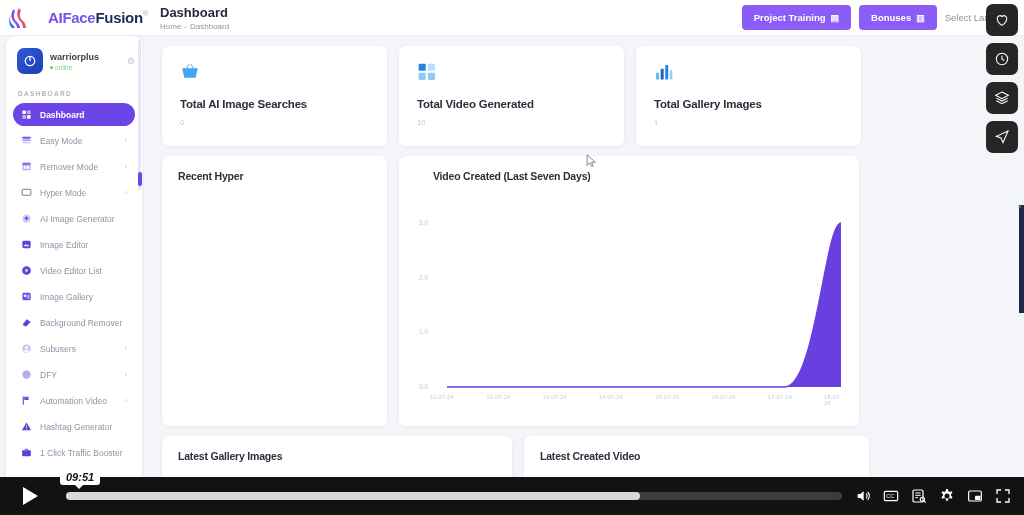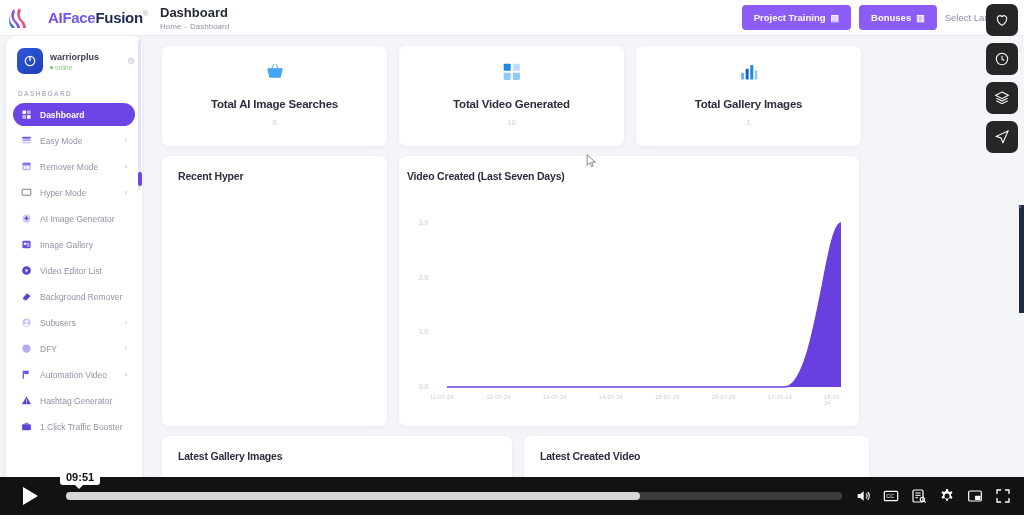--- a/index.html
+++ b/index.html
@@ -91,28 +91,28 @@
     background:#6d45e6; border-radius:3px;
   }
 
   
   #main { position:absolute; top:36px; left:150px; right:0; bottom:0; padding:10px 12px; }
 
   #cards { display:flex; gap:12px; }
   .card {
     background:#fff; border-radius:7px; box-shadow:0 1px 4px rgba(40,45,80,.06);
   }
-  .stat-card { width:225px; height:100px; padding:16px 18px;text-align:center; }
+  .stat-card { width:225px; height:100px; padding:16px 18px; }
   .stat-ico { height:22px; margin-bottom:14px; }
   .stat-title { font-size:11.5px; font-weight:700; color:#2b2f3c; letter-spacing:-.2px;}
   .stat-val { font-size:7.5px; color:#c8cbd6; margin-top:8px; }
 
   #row2 { display:flex; gap:12px; margin-top:10px; }
   #leads-card { width:225px; height:270px; padding:14px 16px; }
-  #chart-card { width:460px; height:270px; padding:14px 8px; position:relative; }
+  #chart-card { width:460px; height:270px; padding:14px 34px; position:relative; }
   .panel-title { font-size:10.5px; font-weight:700; color:#2b2f3c; letter-spacing:-.2px;}
 
   
   #chart-wrap { position:absolute; left:16px; top:48px; width:430px; height:205px; }
   .ytick { position:absolute; font-size:6.5px; color:#c3c6d4; }
   .xtick { position:absolute; font-size:6px; color:#c8cbd8; }
 
   #row3 { display:flex; gap:12px; margin-top:10px; }
   #gallery-card { width:350px; height:90px; padding:14px 16px; }
   #video-card { width:345px; height:90px; padding:14px 16px; }
@@ -146,21 +146,21 @@
     width:0; height:0; border-left:15px solid #fff;
     border-top:9px solid transparent; border-bottom:9px solid transparent;
   }
   #scrub { flex:1; height:8px; background:#3d3d3d; border-radius:4px; margin:0 6px; position:relative; cursor:pointer;}
   #scrub-fill { position:absolute; left:0; top:0; height:8px; width:74%; background:#d7d7d7; border-radius:4px;}
   #pctrl { display:flex; align-items:center; gap:10px; padding:0 12px 0 6px;}
   .pbtn { width:18px; height:18px; display:flex; align-items:center; justify-content:center; cursor:pointer;}
   .pbtn svg { width:16px; height:16px; fill:#fff;}
   #time-tip {
     position:absolute; left:60px; bottom:30px; background:#fff; color:#111;
-    font-size:11px; font-weight:700; padding:2px 6px; border-radius:3px; z-index:45;
+    font-size:11px; font-weight:700; padding:2px 6px; border-radius:3px; z-index:45;font-style:italic;
   }
   #time-tip:after{
     content:""; position:absolute; left:14px; bottom:-4px; width:0;height:0;
     border-left:5px solid transparent; border-right:5px solid transparent;
     border-top:5px solid #fff;
   }
 
   #cursor { position:absolute; left:586px; top:154px; z-index:15; }
   #cursor svg { width:11px; height:14px; }
 
@@ -274,35 +274,44 @@
           <svg viewBox="0 0 24 24">
             <circle cx="12" cy="12" r="9" fill="#7d6ae8" opacity=".35"></circle>
             <path d="M12 6 l1.6 4 4 1.6 -4 1.6 -1.6 4 -1.6-4 -4-1.6 4-1.6z" fill="#5b45d6"></path>
           </svg>
         </span>
         <span>AI Image Generator</span>
       </div>
       <div class="nav-item">
         <span class="nav-ic">
           <svg viewBox="0 0 24 24">
+            <rect x="3" y="4" width="18" height="16" rx="2.5" fill="#5b45d6"></rect>
+            <path d="M6 16 l4-5 3 3 2-2 3 4z" fill="#fff"></path>
+          </svg>
+        </span>
+        <span>Image Editor</span>
+      </div>
+      <div class="nav-item">
+        <span class="nav-ic">
+          <svg viewBox="0 0 24 24">
+            <circle cx="12" cy="12" r="9.5" fill="#5b45d6"></circle>
+            <path d="M10 8 l6 4 -6 4z" fill="#fff"></path>
+          </svg>
+        </span>
+        <span>Video Editor List</span>
+      </div>
+      <div class="nav-item">
+        <span class="nav-ic">
+          <svg viewBox="0 0 24 24">
             <rect x="3" y="4" width="18" height="16" rx="2.5" fill="#6a4fe0"></rect>
             <rect x="6" y="8" width="6" height="5" fill="#fff" opacity=".9"></rect>
             <rect x="14" y="8" width="4" height="9" fill="#fff" opacity=".6"></rect>
           </svg>
         </span>
         <span>Image Gallery</span>
-      </div>
-      <div class="nav-item">
-        <span class="nav-ic">
-          <svg viewBox="0 0 24 24">
-            <circle cx="12" cy="12" r="9.5" fill="#5b45d6"></circle>
-            <path d="M10 8 l6 4 -6 4z" fill="#fff"></path>
-          </svg>
-        </span>
-        <span>Video Editor List</span>
       </div>
       <div class="nav-item">
         <span class="nav-ic">
           <svg viewBox="0 0 24 24">
             <path d="M4 15 L13 5 L21 11 L12 20 H6z" fill="#5b45d6"></path>
             <path d="M4 15 L9 19 H6z" fill="#b9b1f2"></path>
           </svg>
         </span>
         <span>Background Remover</span>
       </div>

